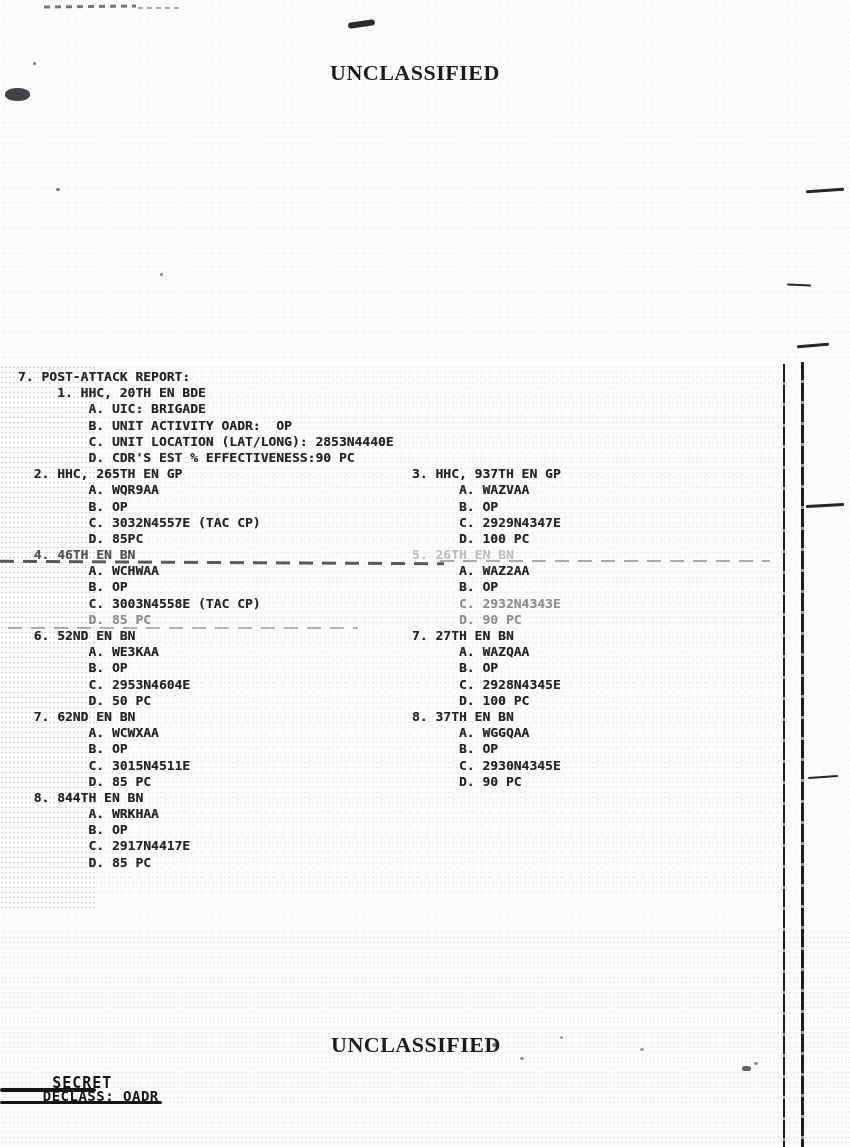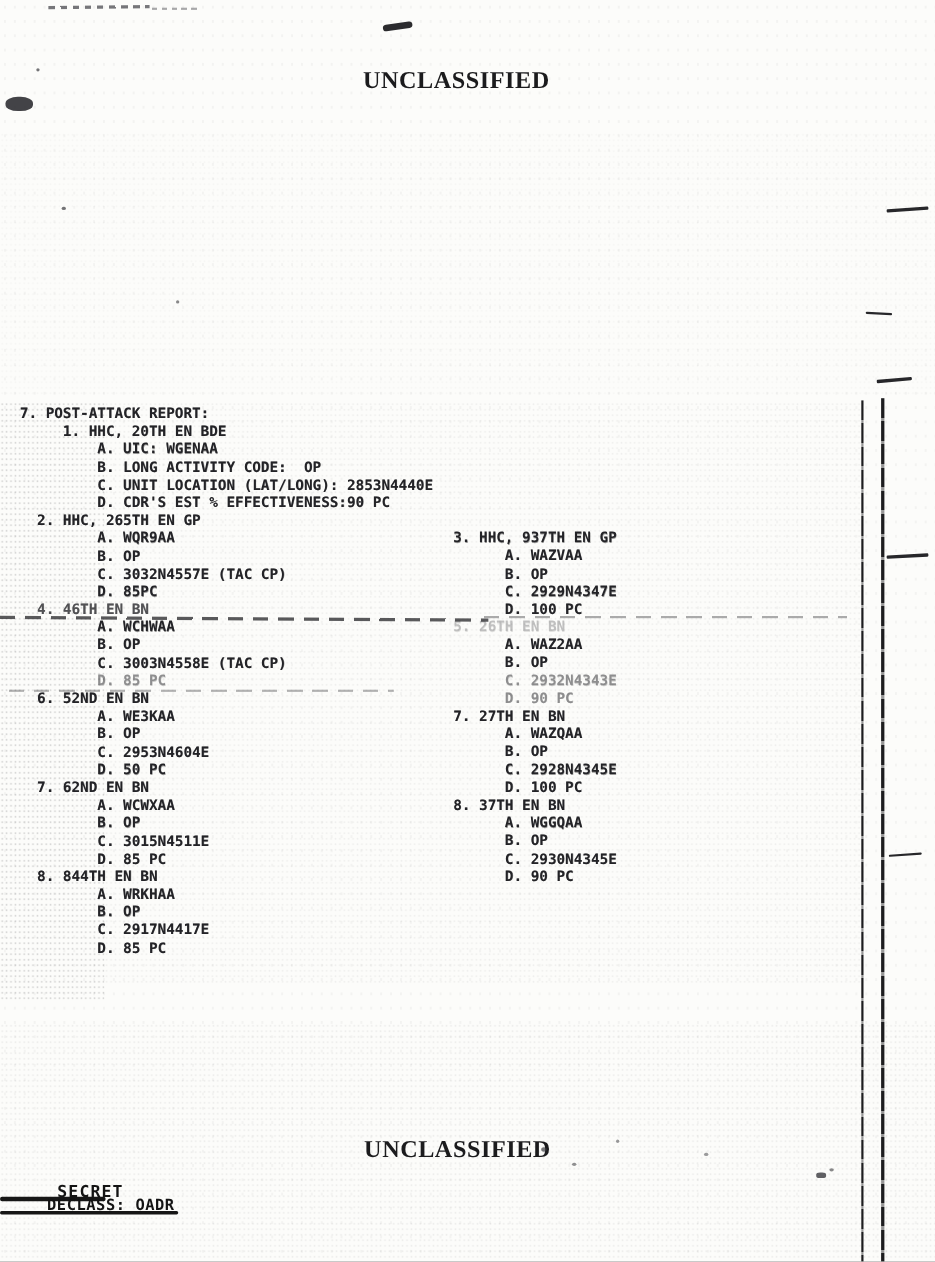--- a/index.html
+++ b/index.html
@@ -17,21 +17,21 @@
   }
   .unclass.top{left:330px;top:60px;}
   .unclass.bottom{left:331px;top:1032px;}
   .lines{
     position:absolute;left:18px;top:369px;
     font-family:"DejaVu Sans Mono",monospace;font-size:13px;font-weight:700;
     color:#232327;text-shadow:.3px .3px 0 rgba(30,30,30,.45);
   }
   .row{position:relative;height:16.2px;}
   .col-l{position:absolute;left:0;top:0;white-space:pre;}
-  .col-r{position:absolute;left:394px;top:0;white-space:pre;margin-top:16px;}
+  .col-r{position:absolute;left:394px;top:0;white-space:pre;}
   .faded1{opacity:.5;}
   .vfaded{opacity:.27;filter:blur(.4px);}
   .smear{opacity:.78;}
   .sig{
     position:absolute;left:365px;top:956px;
     font-size:13px;font-weight:700;color:#222;line-height:17px;white-space:pre;
   }
   .sig .name{opacity:.45;filter:blur(.3px);}
   .stamp{position:absolute;font-weight:700;color:#141414;white-space:pre;}
   .stamp .strike{position:absolute;height:3.5px;background:#161616;top:45%;border-radius:2px;}
@@ -83,24 +83,24 @@
   <div class="unclass top">UNCLASSIFIED</div>
 
   <div class="lines">
       <div class="row">
         <span class="col-l">7. POST-ATTACK REPORT:</span>
       </div>
       <div class="row">
         <span class="col-l">     1. HHC, 20TH EN BDE</span>
       </div>
       <div class="row">
-        <span class="col-l">         A. UIC: WGENAA</span>
-      </div>
-      <div class="row">
-        <span class="col-l">         B. LONG ACTIVITY CODE:  OP</span>
+        <span class="col-l">         A. UIC: BRIGADE</span>
+      </div>
+      <div class="row">
+        <span class="col-l">         B. UNIT ACTIVITY OADR:  OP</span>
       </div>
       <div class="row">
         <span class="col-l">         C. UNIT LOCATION (LAT/LONG): 2853N4440E</span>
       </div>
       <div class="row">
         <span class="col-l">         D. CDR'S EST % EFFECTIVENESS:90 PC</span>
       </div>
       <div class="row">
         <span class="col-l">  2. HHC, 265TH EN GP</span>
         <span class="col-r">3. HHC, 937TH EN GP</span>

